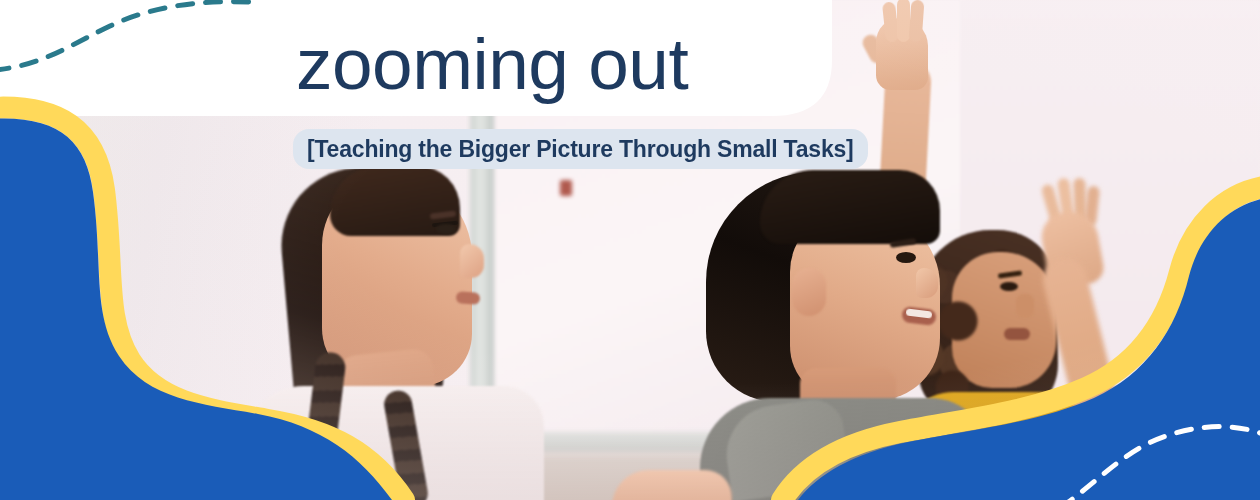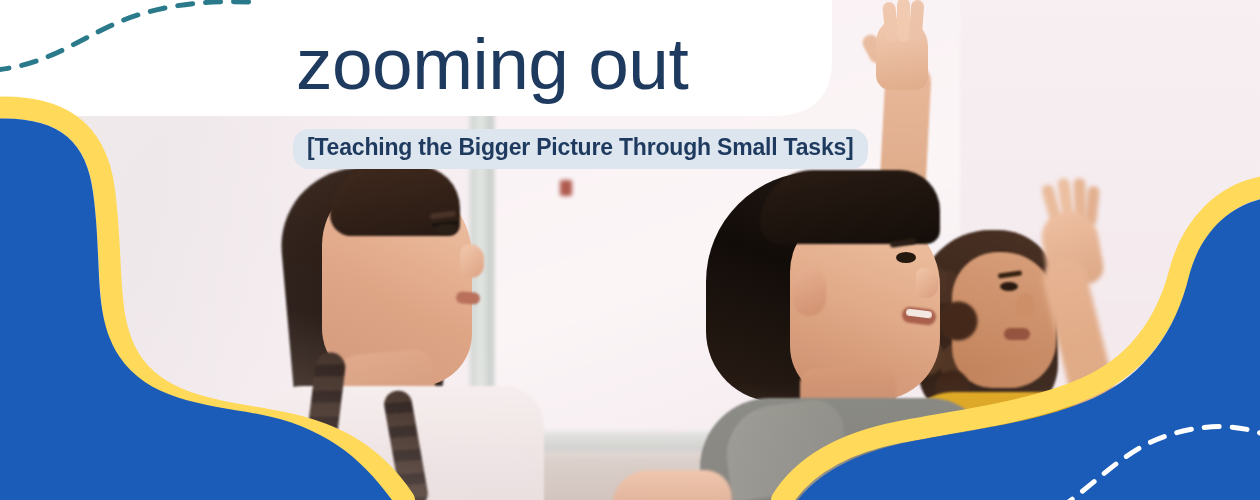--- a/index.html
+++ b/index.html
@@ -248,22 +248,22 @@
     line-height:1.05;
     font-weight:400;
     letter-spacing:-0.5px;
     color:#1e3a5f;
     white-space:nowrap;
   }
   #subtitle-pill{
     position:absolute;
     left:293px; top:129px;
     height:40px;
-    padding:8px 14px;
-    display:flex; align-items:flex-end;
+    padding:0 14px;
+    display:flex; align-items:center;
     background:#dde5ef;
     border-radius:16px;
     box-sizing:border-box;
   }
   #subtitle-text{
     font-size:23px;
     font-weight:700;
     letter-spacing:-0.2px;
     color:#1e3a5f;
     white-space:nowrap;

